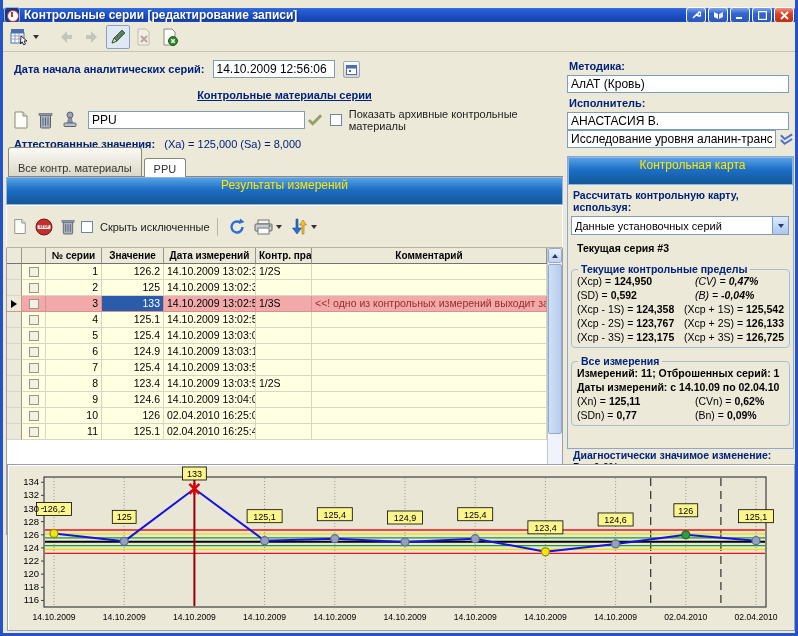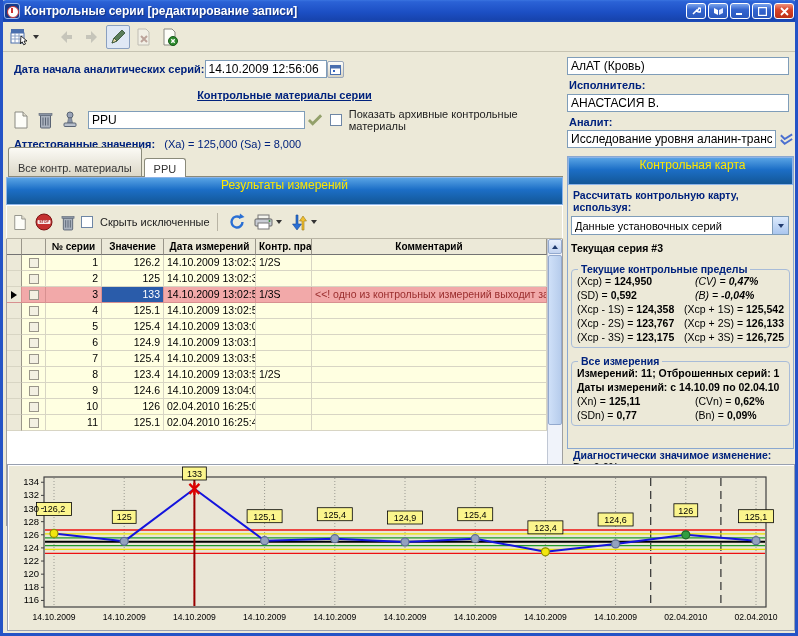--- a/index.html
+++ b/index.html
@@ -3,21 +3,21 @@
 <meta charset="utf-8">
 <style>
   * { margin:0; padding:0; box-sizing:border-box; }
   html,body { width:798px; height:636px; font-family:"Liberation Sans", sans-serif; }
   body { background:#9db0c8; }
 
   .window { position:relative; width:798px; height:636px; background:#ece9d8;
             border-left:3px solid #2453c6; border-right:3px solid #2453c6; border-bottom:3px solid #2453c6; overflow:hidden; }
 
   
-  .titlebar { position:absolute; left:-3px; top:0; width:798px; height:22px;
+  .titlebar { position:absolute; left:-3px; top:8px; width:798px; height:14px;
     background:linear-gradient(180deg,#3a74e0 0%,#2b62d6 8%,#1c4fc4 55%,#1744ae 90%,#1d4cbb 100%);
     border-radius:6px 6px 0 0; display:flex; align-items:center; padding:0 4px; }
   .titlebar .ttl { color:#fff; font-weight:bold; font-size:12px; text-shadow:1px 1px 1px #13317e; margin-left:4px; flex:1;
     white-space:nowrap; overflow:hidden; }
   .appicon { width:16px; height:16px; border-radius:3px; background:#163a8a; border:1px solid #9db8ea; position:relative; }
   .appicon::before { content:""; position:absolute; left:2px; top:2px; width:10px; height:10px; border-radius:50%; background:#fff; border:1px solid #c33; }
   .appicon::after { content:""; position:absolute; left:6px; top:4px; width:2px; height:5px; background:#c33; }
   .winbtn { width:20px; height:16px; margin-left:2px; border-radius:3px; border:1px solid #fff;
     background:linear-gradient(180deg,#7ba4ec,#3465cf 40%,#2a58bd); display:flex; align-items:center; justify-content:center; }
   .winbtn.close { background:linear-gradient(180deg,#f0947e,#d8442a 40%,#bc3015); }
@@ -33,21 +33,21 @@
   .dd-arrow { width:0; height:0; border-left:3px solid transparent; border-right:3px solid transparent; border-top:4px solid #333; margin-left:3px; }
 
   
   .left-col  { position:absolute; left:3px;  top:56px; width:557px; height:406px; }
   .right-col { position:absolute; left:564px; top:56px; width:227px; height:406px; }
 
   .navy { color:#00227d; font-weight:bold; font-size:11px; }
   .field { background:#fff; border:1px solid #7f9db9; font-size:12px; font-family:"Liberation Sans",sans-serif;
            padding:1px 3px; height:18px; }
 
-  .row-date { display:flex; align-items:center; margin:4px 0 0 8px; gap:0; }
+  .row-date { display:flex; align-items:center; margin:4px 0 0 8px; gap:8px; }
   .row-date input { width:122px; }
   .mini-btn { width:17px; height:17px; border:1px solid #9aa8bc; border-radius:2px;
     background:linear-gradient(180deg,#fdfdfa,#d8d4c4); display:flex; align-items:center; justify-content:center; }
 
   .link-row { text-align:center; margin-top:7px; }
   .link-row span { color:#00227d; font-weight:bold; font-size:11px; text-decoration:underline; cursor:pointer; }
 
   .mat-row { display:flex; align-items:center; margin:5px 0 0 4px; gap:3px; }
   .icon-btn { width:23px; height:23px; display:flex; align-items:center; justify-content:center; border:1px solid transparent; border-radius:2px; }
   .mat-row input { width:232px; margin-left:4px; }
@@ -59,21 +59,21 @@
 
   
   .tabs { display:flex; margin:7px 0 0 2px; height:20px; border-bottom:1px solid #8a8a7a; align-items:flex-end; }
   .tab { font-size:11px; padding:14px 9px 2px; border:1px solid #8a8a7a; border-bottom:none; border-radius:3px 3px 0 0;
          background:linear-gradient(180deg,#fbfaf5,#dcd8c8); margin-right:2px; color:#333; }
   .tab.active { background:#fff; position:relative; top:1px; padding-top:4px; border-color:#8a8a7a; }
 
   
   .sec-header { height:28px; line-height:15px; text-align:center; color:#ffe600; font-weight:normal; font-size:12px;
     background:linear-gradient(180deg,#58a3e4,#1c6ec6 45%,#135796); border:1px solid #8cb4e8; }
-  .res-toolbar { height:34px; background:#ece9d8; border:1px solid #fff; border-bottom:1px solid #b8b4a4;
+  .res-toolbar { height:43px; background:#ece9d8; border:1px solid #fff; border-bottom:1px solid #b8b4a4;
     display:flex; align-items:center; padding:0 3px; gap:3px; }
   .res-toolbar .sep { width:1px; height:18px; background:#b8b4a4; margin:0 4px; }
 
   .grid-wrap { position:relative; height:287px; background:#fff; border:1px solid #a0a0a0; border-top:none; }
   .tgrid { position:absolute; left:0; top:0; right:15px; bottom:0; overflow:hidden; }
   .trow { display:grid; grid-template-columns:15px 24px 56px 62px 92px 56px 1fr; height:16px; font-size:10.5px; }
   .trow.head { background:#ece9d8; font-weight:bold; font-size:10px; }
   .trow.head .tc { border-right:1px solid #9a968a; border-bottom:1px solid #737373; text-align:center; color:#000; }
   .tc { border-right:1px solid #d8d5c4; border-bottom:1px solid #d8d5c4; padding:1px 3px; white-space:nowrap; overflow:hidden; line-height:13px; }
   .tc.selcol { background:#ece9d8; border-right:1px solid #9a968a; padding:0; display:flex; align-items:center; justify-content:center; }
@@ -455,42 +455,42 @@
           </div>
         <div class="sthumb"></div>
         <div class="sbtn down">
             <span class="tri-down"></span>
           </div>
       </div>
     </div>
   </div>
 
   <div class="right-col">
+    <div class="rp-lbl">Методика:</div>
     <input class="field" readonly="" value="АлАТ (Кровь)" style="">
     <div class="rp-lbl">Исполнитель:</div>
     <input class="field" readonly="" value="АНАСТАСИЯ В." style="">
-    <div class="rp-lbl">Аналит:</div>
     <div class="analyte-wrap">
       <input class="field" readonly="" value="Исследование уровня аланин-трансаминазы" style="">
       <svg width="16" height="13" viewBox="0 0 16 13">
         <path d="M2 2 L6 6 L14 1" stroke="#4a6fd0" stroke-width="2" fill="none"></path>
         <path d="M2 7 L6 11 L14 6" stroke="#4a6fd0" stroke-width="2" fill="none"></path>
       </svg>
     </div>
 
     <div class="card">
       <div class="sec-header">Контрольная карта</div>
       <div class="rp-lbl" style="font-size:10.5px;">Рассчитать контрольную карту, используя:</div>
       <div class="combo">
         <span class="cval">Данные установочных серий</span>
         <span class="cbtn">
             <span class="tri-down"></span>
           </span>
       </div>
-      <div class="gb-line" style="margin:6px 0 0 0;">Текущая серия #3</div>
+      <div class="gb-line" style="margin:6px 0 0 6px;">Текущая серия #3</div>
 
       <div class="groupbox" style="margin-top:14px;">
         <div class="gb-title">Текущие контрольные пределы</div>
         <div id="limitsRows">
             <div class="lim-row">
               <span class="lcell">
                 <span class="lab">(Хср) =</span>
                 <b>124,950</b>
               </span>
               <span class="rcell ital">

